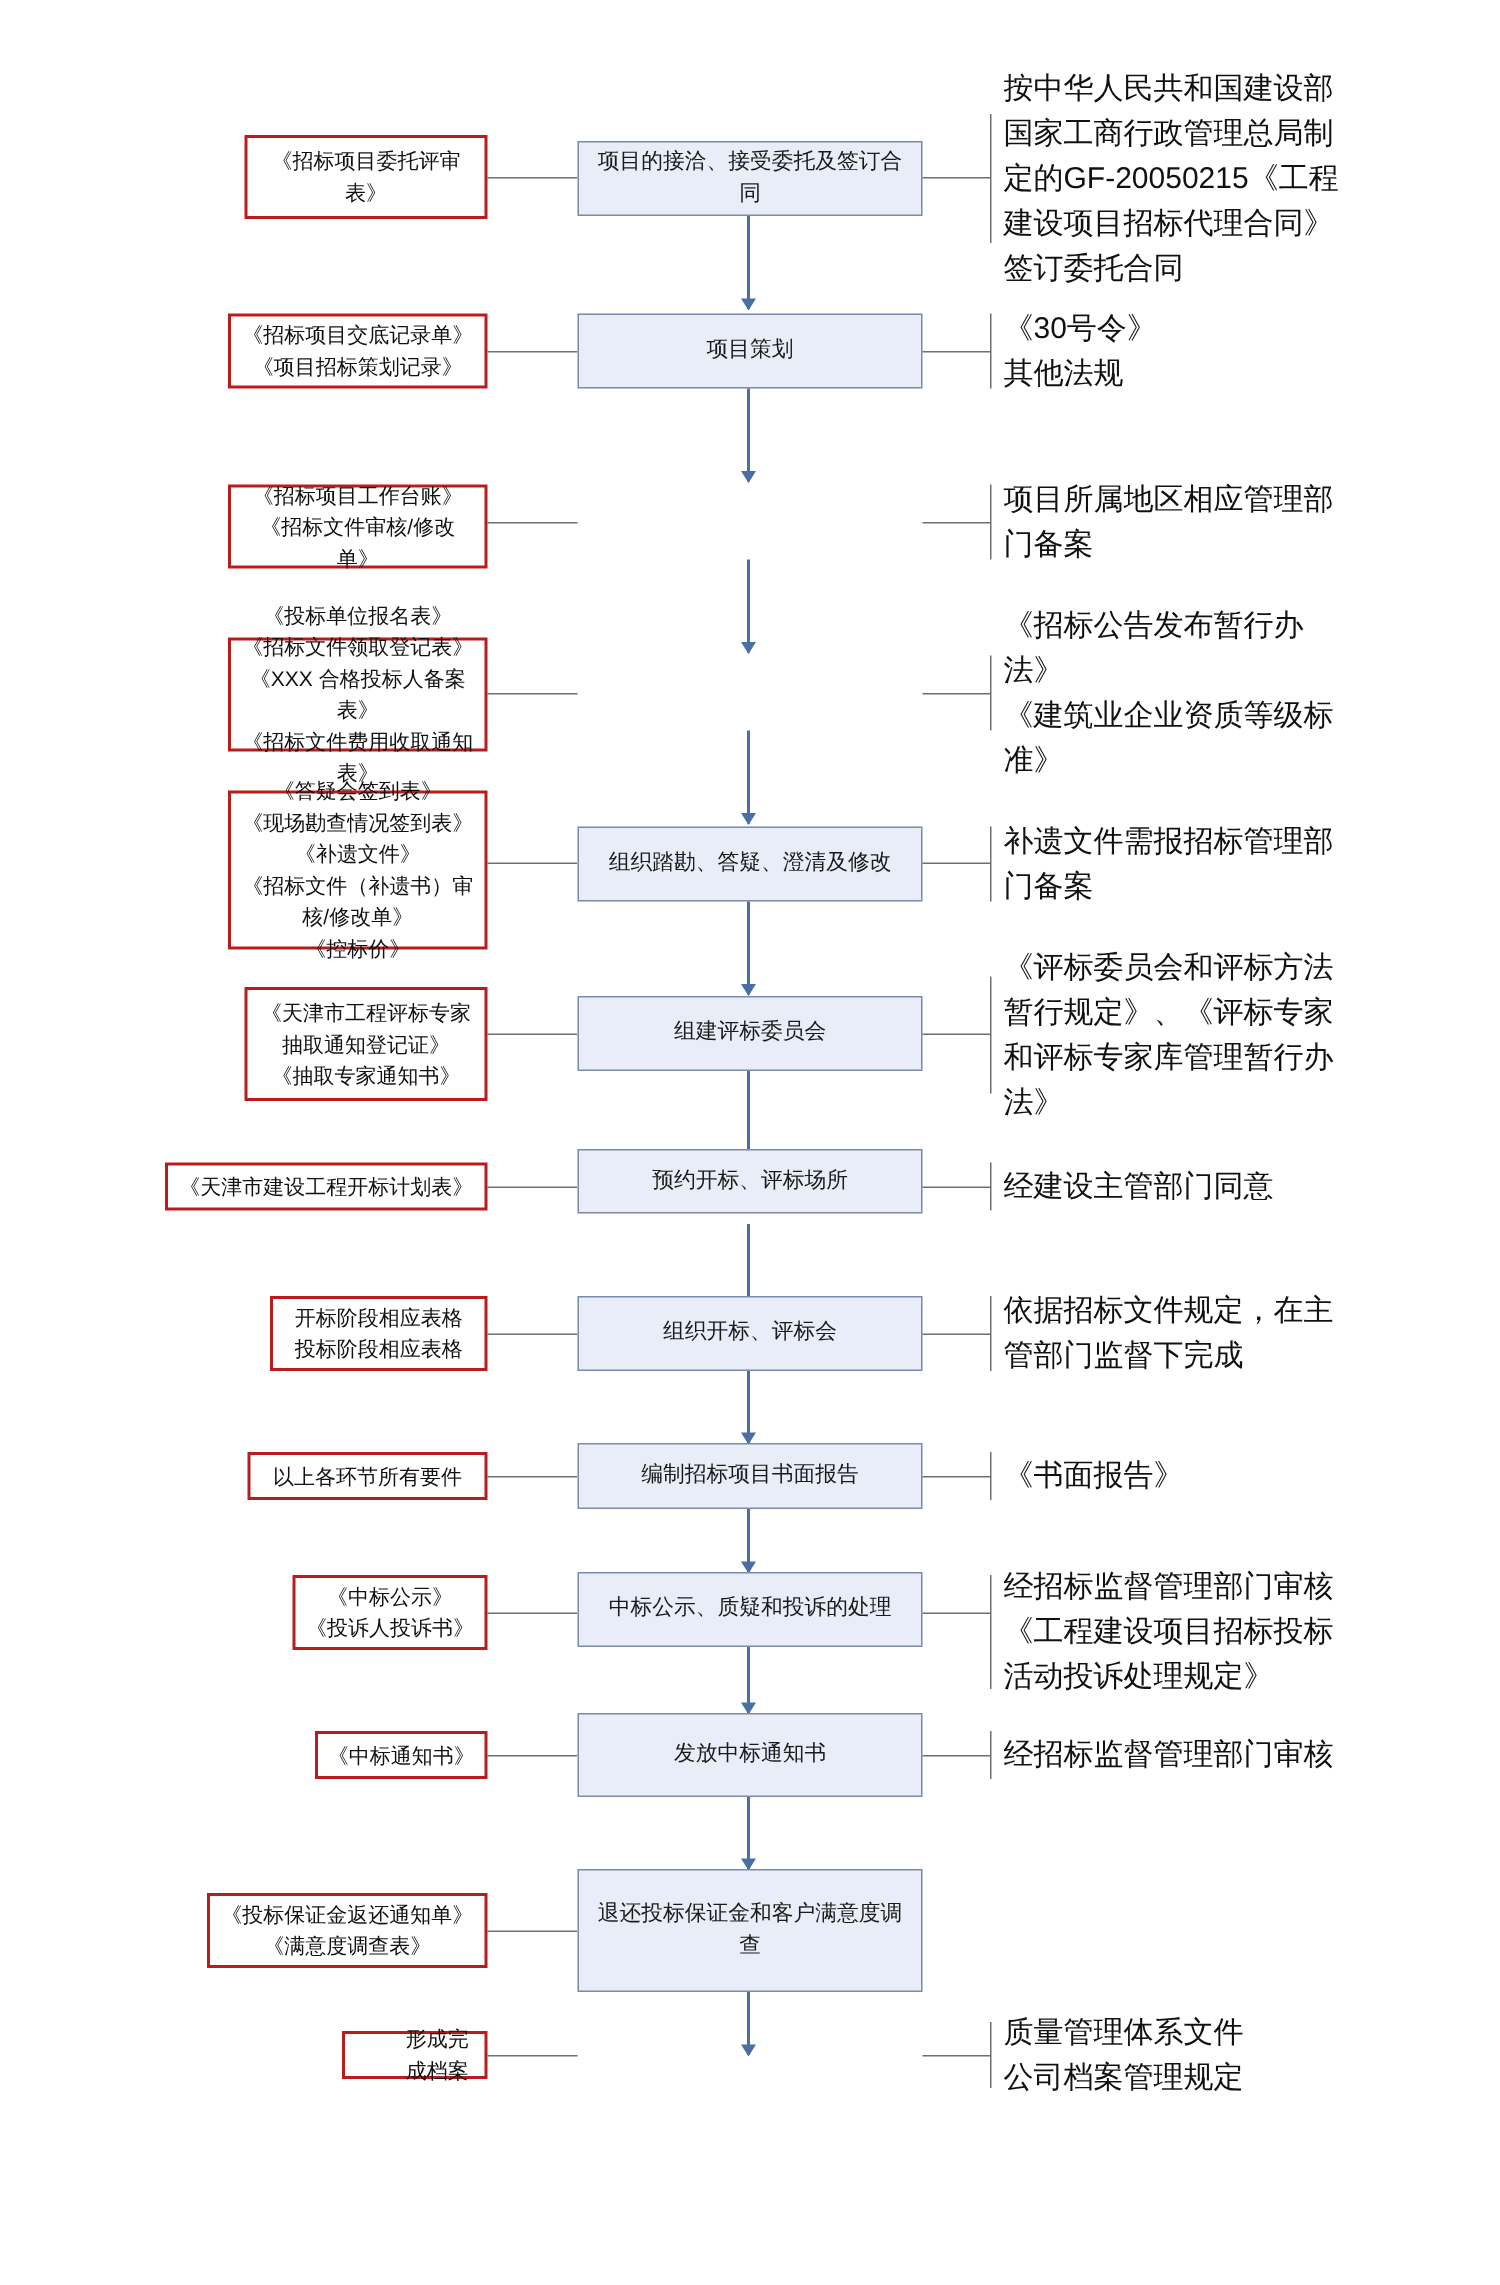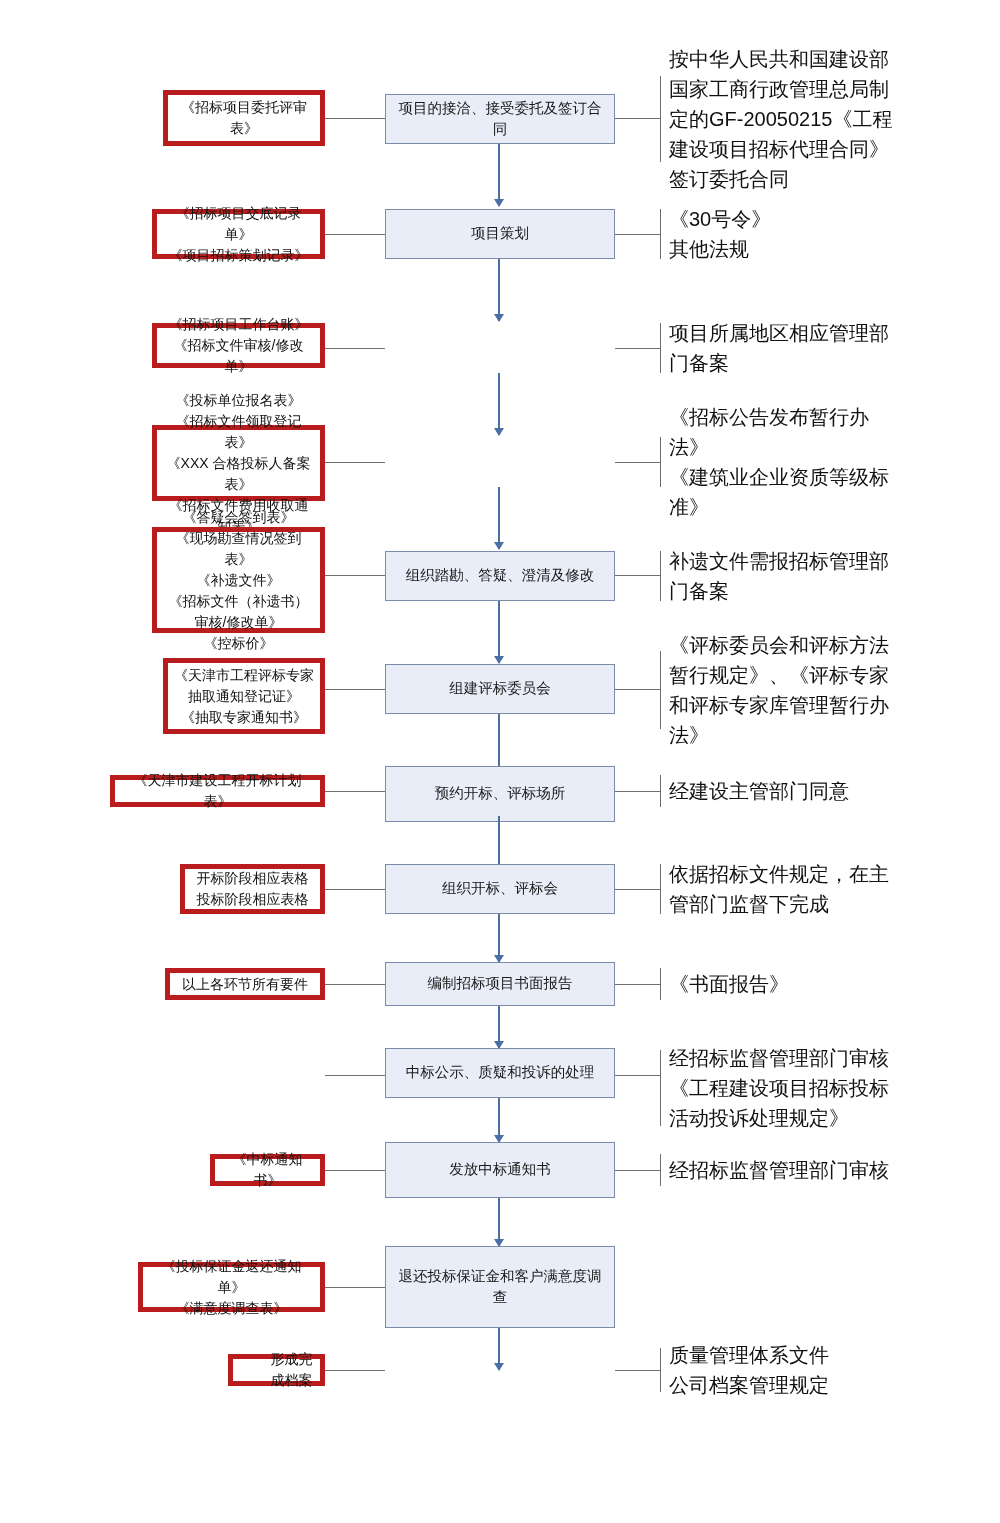--- a/index.html
+++ b/index.html
@@ -33,21 +33,21 @@
     text-align: center;
     display: flex;
     align-items: center;
     justify-content: center;
     padding: 4px 8px;
   }
   
   .left-label {
     position: absolute;
     box-sizing: border-box;
-    border: 5px solid #b91c1c;
+    border: 2px solid #b91c1c;
     background: #ffffff;
     color: #111;
     font-size: 14px;
     line-height: 1.5;
     text-align: center;
     display: flex;
     align-items: center;
     justify-content: center;
     padding: 3px 6px;
     white-space: pre-line;
@@ -104,21 +104,21 @@
 
   <div class="left-label" style="left:152px; top:209px; width:173px; height:50px;">《招标项目交底记录单》
 《项目招标策划记录》</div>
   <div class="conn-h" style="left:325px; top:234px; width:60px;"></div>
   <div class="node" style="top:209px; height:50px;">项目策划</div>
   <div class="conn-h" style="left:615px; top:234px; width:45px;"></div>
   <div class="right-label" style="left:660px; top:209px; width:235px; height:50px;">《30号令》
 其他法规</div>
   <div class="arrow" style="top:259px; height:62px;"></div>
 
-  <div class="left-label" style="left:152px; top:323px; width:173px; height:45px;">《招标项目工作台账》
+  <div class="left-label" style="left:152px; top:323px; width:173px; height:56px;">《招标项目工作台账》
 《招标文件审核/修改单》</div>
   <div class="conn-h" style="left:325px; top:348px; width:60px;"></div>
   <div class="conn-h" style="left:615px; top:348px; width:45px;"></div>
   <div class="right-label" style="left:660px; top:323px; width:235px; height:50px;">项目所属地区相应管理部门备案</div>
   <div class="arrow" style="top:373px; height:62px;"></div>
 
   <div class="left-label" style="left:152px; top:425px; width:173px; height:76px;">《投标单位报名表》
 《招标文件领取登记表》
 《XXX 合格投标人备案表》
 《招标文件费用收取通知表》</div>
@@ -142,40 +142,42 @@
   <div class="left-label" style="left:163px; top:658px; width:162px; height:76px;">《天津市工程评标专家抽取通知登记证》
 《抽取专家通知书》</div>
   <div class="conn-h" style="left:325px; top:689px; width:60px;"></div>
   <div class="node" style="top:664px; height:50px;">组建评标委员会</div>
   <div class="conn-h" style="left:615px; top:689px; width:45px;"></div>
   <div class="right-label" style="left:660px; top:651px; width:238px; height:78px;">《评标委员会和评标方法暂行规定》、《评标专家和评标专家库管理暂行办法》</div>
   <div class="arrow" style="top:714px; height:62px;"></div>
 
   <div class="left-label" style="left:110px; top:775px; width:215px; height:32px;">《天津市建设工程开标计划表》</div>
   <div class="conn-h" style="left:325px; top:791px; width:60px;"></div>
-  <div class="node" style="top:766px; height:56px;">预约开标、评标场所</div>
+  <div class="node" style="top:766px; height:43px;">预约开标、评标场所</div>
   <div class="conn-h" style="left:615px; top:791px; width:45px;"></div>
   <div class="right-label" style="left:660px; top:775px; width:235px; height:32px;">经建设主管部门同意</div>
   <div class="arrow" style="top:816px; height:62px;"></div>
 
   <div class="left-label" style="left:180px; top:864px; width:145px; height:50px;">开标阶段相应表格
 投标阶段相应表格</div>
   <div class="conn-h" style="left:325px; top:889px; width:60px;"></div>
   <div class="node" style="top:864px; height:50px;">组织开标、评标会</div>
   <div class="conn-h" style="left:615px; top:889px; width:45px;"></div>
   <div class="right-label" style="left:660px; top:864px; width:235px; height:50px;">依据招标文件规定，在主管部门监督下完成</div>
   <div class="arrow" style="top:914px; height:48px;"></div>
 
   <div class="left-label" style="left:165px; top:968px; width:160px; height:32px;">以上各环节所有要件</div>
   <div class="conn-h" style="left:325px; top:984px; width:60px;"></div>
   <div class="node" style="top:962px; height:44px;">编制招标项目书面报告</div>
   <div class="conn-h" style="left:615px; top:984px; width:45px;"></div>
   <div class="right-label" style="left:660px; top:968px; width:235px; height:32px;">《书面报告》</div>
   <div class="arrow" style="top:1006px; height:42px;"></div>
 
+  <div class="left-label" style="left:195px; top:1050px; width:130px; height:50px;">《中标公示》
+《投诉人投诉书》</div>
   <div class="conn-h" style="left:325px; top:1075px; width:60px;"></div>
   <div class="node" style="top:1048px; height:50px;">中标公示、质疑和投诉的处理</div>
   <div class="conn-h" style="left:615px; top:1075px; width:45px;"></div>
   <div class="right-label" style="left:660px; top:1050px; width:240px; height:76px;">经招标监督管理部门审核
 《工程建设项目招标投标活动投诉处理规定》</div>
   <div class="arrow" style="top:1098px; height:44px;"></div>
 
   <div class="left-label" style="left:210px; top:1154px; width:115px; height:32px;">《中标通知书》</div>
   <div class="conn-h" style="left:325px; top:1170px; width:60px;"></div>
   <div class="node" style="top:1142px; height:56px;">发放中标通知书</div>

